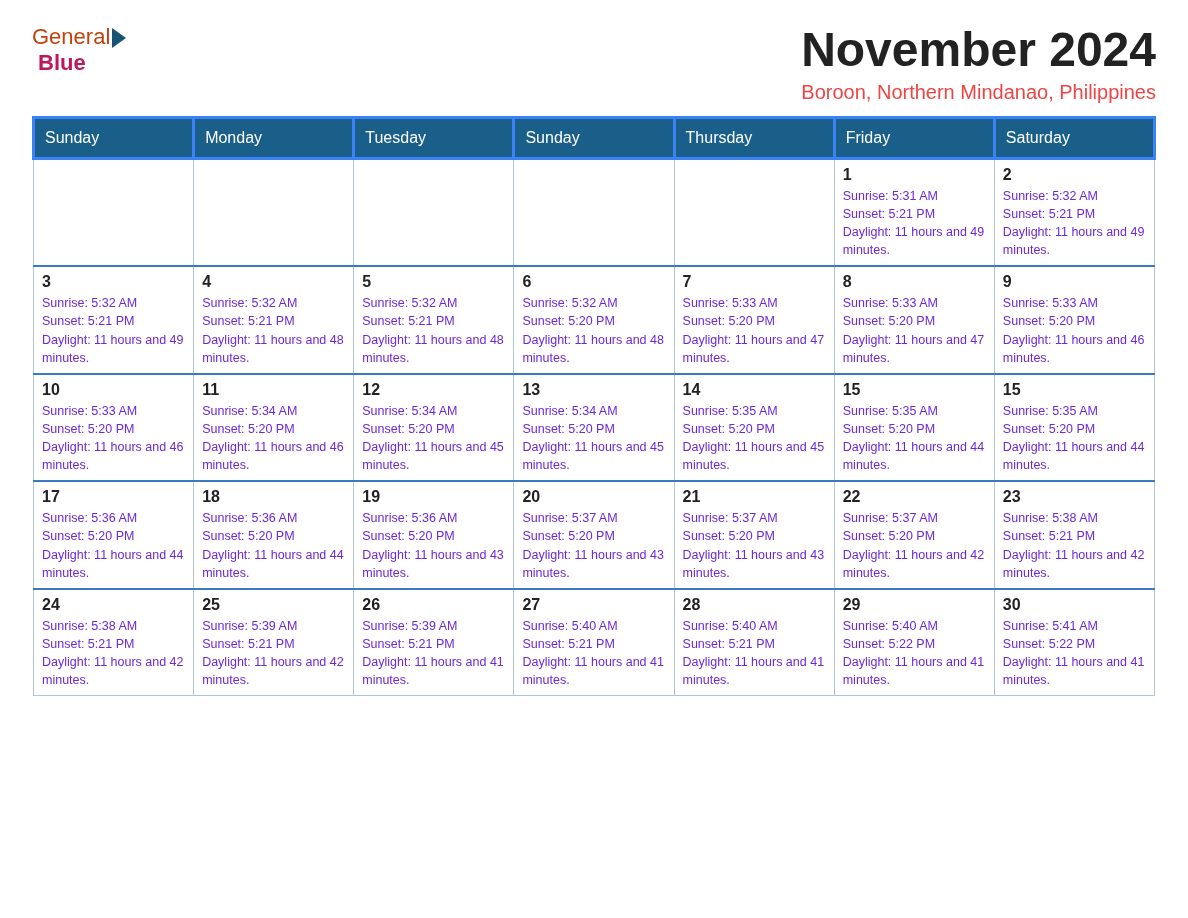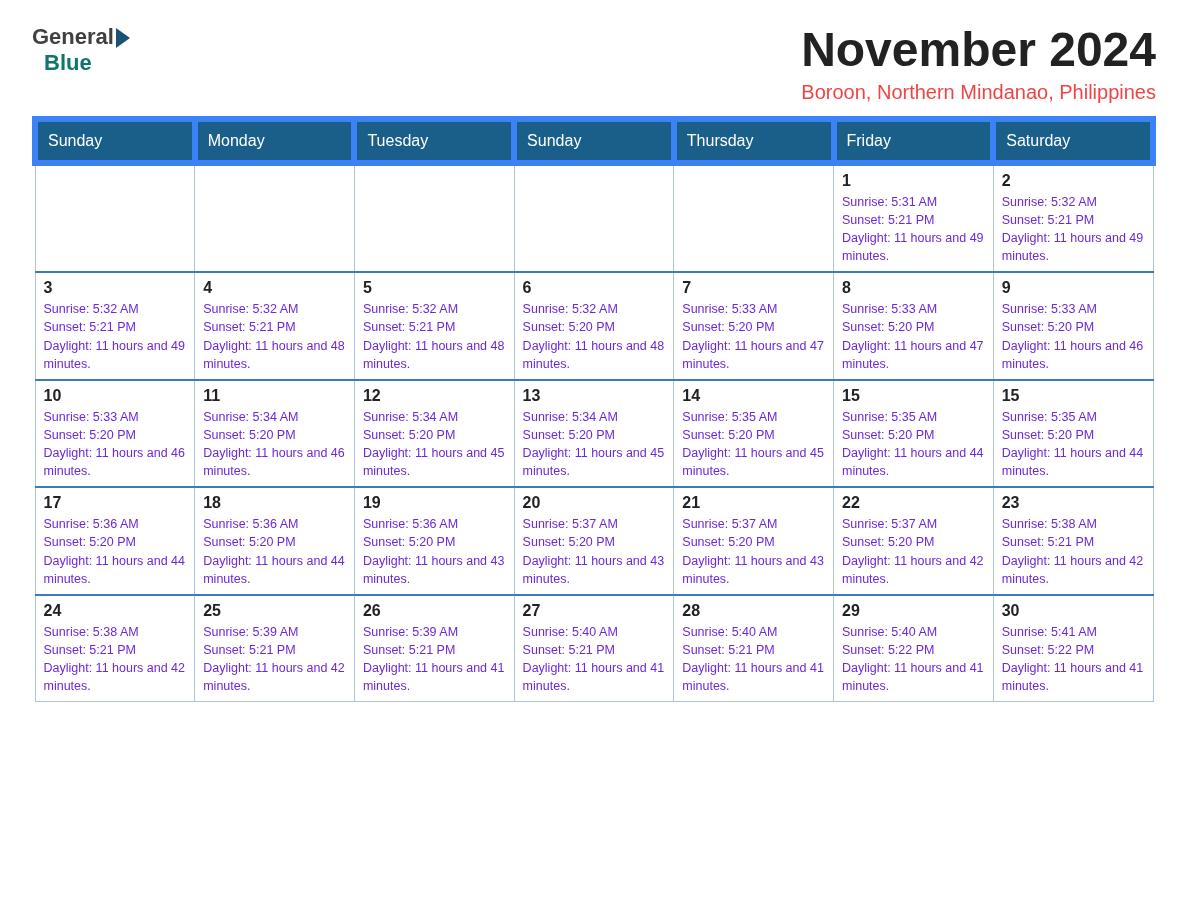--- a/index.html
+++ b/index.html
@@ -11,37 +11,37 @@
       min-height: 918px;
     }
     .header-row {
       display: flex;
       align-items: flex-start;
       justify-content: space-between;
       margin-bottom: 8px;
     }
     .logo-text-general {
       font-size: 22px;
-      font-weight: bold;
-      color: #404040;
+      font-weight: normal;
+      color: #c2410c;
     }
     .logo-arrow {
       width: 0;
       height: 0;
       border-left: 14px solid #1a5276;
       border-top: 10px solid transparent;
       border-bottom: 10px solid transparent;
       margin-left: 2px;
       margin-top: 2px;
     }
     .logo-blue {
       font-size: 22px;
       font-weight: bold;
-      color: #0f766e;
-      margin-left: 12px;
+      color: #be185d;
+      margin-left: 6px;
     }
     .logo-block {
       display: flex;
       flex-direction: column;
     }
     .logo-top-line {
       display: flex;
       align-items: center;
     }
     .title-block {
@@ -63,21 +63,21 @@
       border-collapse: collapse;
       margin-top: 12px;
     }
     .calendar-table th {
       background-color: #1a5f8a;
       color: #fff;
       font-size: 16px;
       font-weight: normal;
       padding: 10px 10px;
       text-align: left;
-      border: 6px solid #3b82f6;
+      border: 3px solid #3b82f6;
     }
     .calendar-table td {
       vertical-align: top;
       border: 1px solid #b0c4d8;
       padding: 6px 8px;
       width: calc(100% / 7);
       min-height: 110px;
       background: #fff;
     }
     .calendar-table tr td {

